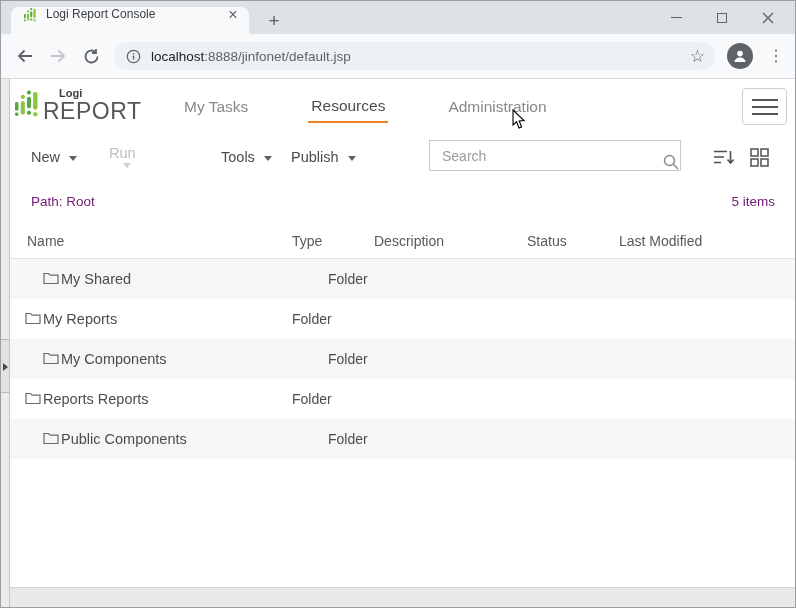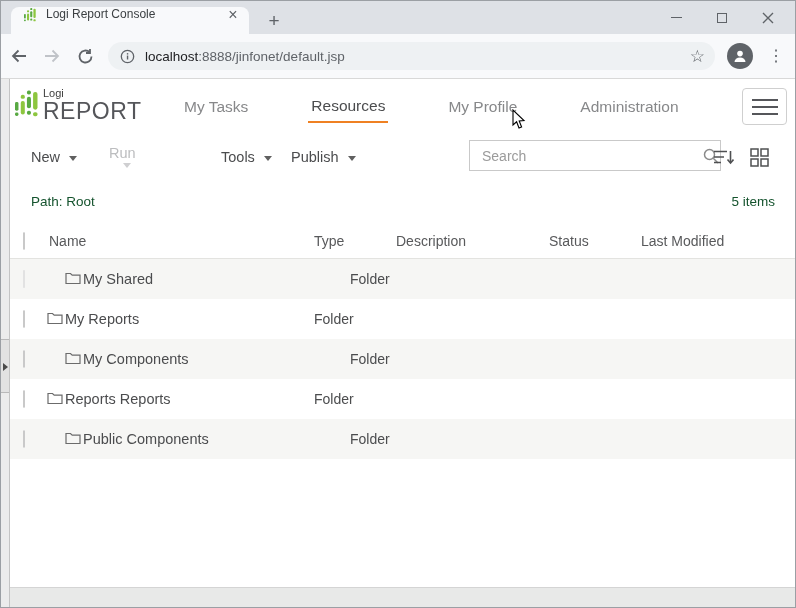--- a/index.html
+++ b/index.html
@@ -17,21 +17,21 @@
   .tab-close { width:16px; height:16px; display:flex; align-items:center; justify-content:center; color:#5f6368; }
   .newtab { position:absolute; left:260px; top:7px; width:26px; height:26px;
     display:flex; align-items:center; justify-content:center; color:#5f6368; font-size:19px; font-weight:400; }
   .win-controls { position:absolute; right:12px; top:0; height:33px; display:flex; gap:16px; }
   .win-btn { width:30px; height:33px; display:flex; align-items:center; justify-content:center; color:#5f6368; }
   .min-glyph { display:block; width:11px; height:0; border-top:1.5px solid #5f6368; }
   .max-glyph { display:block; width:10px; height:10px; border:1.5px solid #5f6368; }
 
   
   .chrome-toolbar { height:45px; background:#f8f9fb; border-bottom:1px solid #d8d8d8;
-    display:flex; align-items:center; padding:0 10px 0 8px; flex:none; }
+    display:flex; align-items:center; padding:0 10px 0 14px; flex:none; }
   .nav-icon { width:20px; height:20px; margin-right:13px; flex:none; display:flex; align-items:center; justify-content:center; }
   .addressbar { flex:1; height:28px; background:#eef1f3; border-radius:14px;
     display:flex; align-items:center; padding:0 10px 0 12px; margin-right:12px; }
   .url { font-size:13.5px; margin-left:10px; flex:1; white-space:nowrap; overflow:hidden; }
   .url .host { color:#202124; }
   .url .rest { color:#5f6368; }
   .star { font-size:17px; color:#5f6368; line-height:1; }
   .avatar { width:26px; height:26px; border-radius:50%; background:#5f6368; margin-right:14px;
     display:flex; align-items:center; justify-content:center; flex:none; }
   .dots { width:18px; text-align:center; color:#5f6368; font-size:16px; letter-spacing:0; line-height:1; }
@@ -42,53 +42,53 @@
   .left-strip { position:absolute; left:0; top:0; bottom:0; width:9px; background:#ececec;
     border-right:1px solid #c4c4c4; z-index:5; }
   .strip-handle { position:absolute; left:0; top:260px; width:8px; height:54px; background:#e2e2e2;
     border-top:1px solid #b9b9b9; border-bottom:1px solid #b9b9b9; }
   .strip-arrow { position:absolute; left:2px; top:23px; width:0; height:0;
     border-left:5px solid #4a4a4a; border-top:4px solid transparent; border-bottom:4px solid transparent; }
 
   .app-header { position:relative; height:56px; flex:none; }
   .logo { position:absolute; left:14px; top:9px; display:flex; align-items:flex-start; }
   .logo-text { margin-left:3px; line-height:1; }
-  .logo-top { display:block; font-size:11px; font-weight:400; color:#3e3e3d; margin-bottom:1px; }
+  .logo-top { display:block; font-size:11px; font-weight:700; color:#3e3e3d; margin-bottom:1px;margin-left:16px; }
   .logo-main { display:block; font-size:23px; font-weight:400; color:#55565a; letter-spacing:0.5px; }
   .nav { position:absolute; left:180px; top:0; height:56px; display:flex; align-items:center; gap:57px; }
   .nav-item { font-size:15.5px; color:#87888a; padding:6px 3px; cursor:default; white-space:nowrap; }
   .nav-item.active { color:#4b4c4e; border-bottom:2px solid #ef8123; }
   .hamburger { position:absolute; right:8px; top:9px; width:45px; height:37px; border:1px solid #cfcfcf;
     border-radius:4px; display:flex; flex-direction:column; justify-content:center; align-items:center; gap:5px; background:#fff; }
   .hamburger i { display:block; width:26px; height:0; border-top:2.5px solid #55565a; }
 
   .menubar { position:relative; height:44px; flex:none; }
   .menu-item { position:absolute; top:10px; height:24px; display:flex; align-items:center;
     font-size:14.5px; color:#4b4c4e; }
   .caret { width:0; height:0; border-left:4.5px solid transparent; border-right:4.5px solid transparent;
     border-top:5px solid #606060; margin-left:9px; margin-top:2px; }
   .menu-item.disabled { color:#bcbdbf; }
   .menu-item.disabled .caret { border-top-color:#cfcfd1; }
-  .searchbox { position:absolute; left:468px; top:5px; width:252px; height:31px;
-    border:1px solid #c9c9c9; background:#fff; display:flex; align-items:center;gap:34px; }
+  .searchbox { position:absolute; left:428px; top:5px; width:252px; height:31px;
+    border:1px solid #c9c9c9; background:#fff; display:flex; align-items:flex-end;gap:34px; }
   .searchbox input { border:none; outline:none; flex:1; height:100%; padding:0 6px 0 12px;
     font-size:14px; color:#4b4c4e; font-family:"Liberation Sans", sans-serif; background:transparent; }
   .searchbox input::placeholder { color:#9b9b9b; }
   .search-glass { margin-right:10px; flex:none; display:flex; }
   .icon-btn { position:absolute; top:11px; width:22px; height:22px; display:flex; align-items:center; justify-content:center; }
   .sort-btn { left:711px; }
   .grid-btn { left:747px; }
 
   .pathbar { height:44px; flex:none; display:flex; align-items:center; padding:0 20px 0 30px;
-    font-size:13.5px; color:#14532d; }
+    font-size:13.5px; color:#701a75; }
   .pathbar .spacer { flex:1; }
 
   .tbl { flex:1; display:flex; flex-direction:column; }
   .tbl-row { display:grid; grid-template-columns:24px 267px 82px 153px 92px 1fr;
-    padding-left:22px; padding-right:20px; align-items:center; flex:none; }
+    padding-right:20px; align-items:center; flex:none; }
   .tbl-head { height:36px; border-bottom:1px solid #e3e3e0; font-size:14px; color:#58595b; }
   .tbl-head .colname { padding-left:2px; }
   .data-row { height:40px; font-size:14.5px; color:#4b4c4e; }
   .data-row.alt { background:#f6f6f4;gap:18px; }
   .cb { width:15px; height:15px; border:1px solid #c9c9c9; border-radius:2px; background:#fff; }
   .cb.dim { background:#ebebeb; border-color:#e2e2e2; }
   .name-cell { display:flex; align-items:center; gap:2px; }
   .type-cell { font-size:14px; }
 
   .footer { height:20px; flex:none; background:#e8e9e8; border-top:1px solid #d4d4d4; }
@@ -195,21 +195,20 @@
           </svg>
         </span>
         <span class="logo-text">
           <span class="logo-top">Logi</span>
           <span class="logo-main">REPORT</span>
         </span>
       </div>
       <div class="nav">
         <span class="nav-item">My Tasks</span>
         <span class="nav-item active">Resources</span>
-        <span class="nav-item">My Profile</span>
         <span class="nav-item">Administration</span>
       </div>
       <div class="hamburger">
           <i></i>
           <i></i>
           <i></i>
         </div>
     </div>
 
     <div class="menubar">

